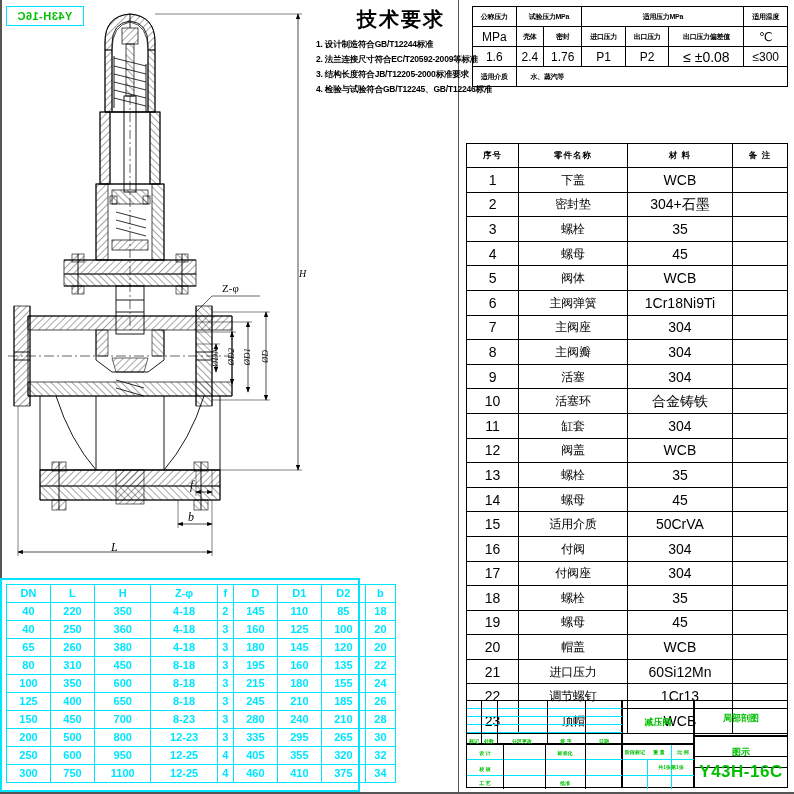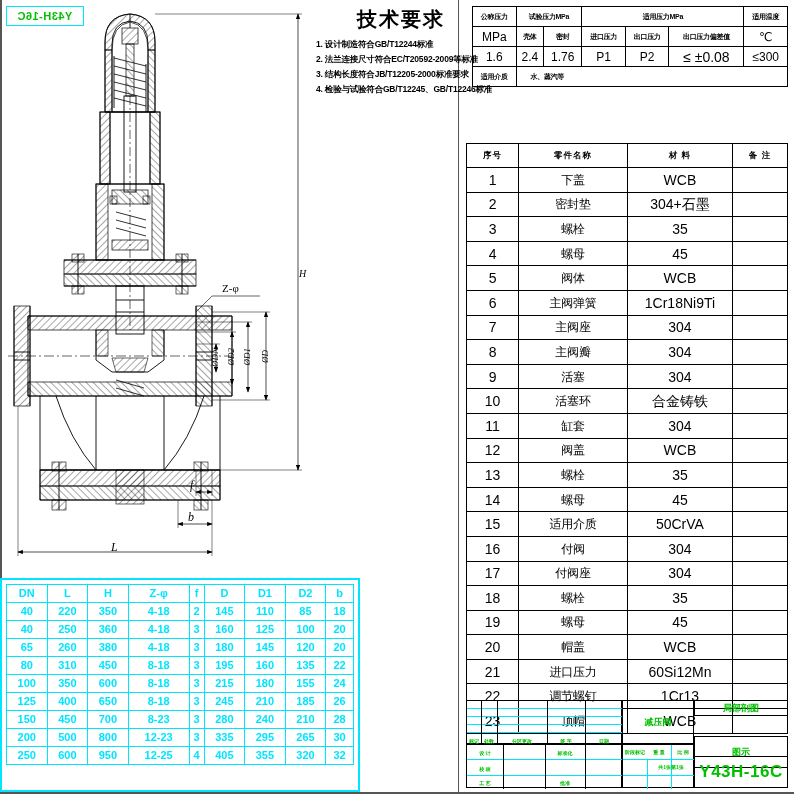--- a/index.html
+++ b/index.html
@@ -43,21 +43,21 @@
   .tb-c{border:1px solid #00e5ff;}
   .grn{color:#00c000;font-weight:bold;}
   .tb-lbl{font-size:5px;display:flex;align-items:center;justify-content:center;
           text-align:center;line-height:1;overflow:hidden;}
   .tb-big{font-size:9px;display:flex;align-items:center;justify-content:center;}
   .tb-model{font-size:17px;display:flex;align-items:center;justify-content:center;
             letter-spacing:0.5px;}
 
   
   #dim-table{left:6px;top:584px;}
-  #dim-table table{width:348px;}
+  #dim-table table{width:390px;}
   #dim-table td{border:1px solid #00e5ff;color:#00e5ff;height:17px;
       font-size:11px;font-weight:bold;}
   #dim-table td.hd{font-size:11px;}
   #dim-frame{left:0px;top:578px;width:360px;height:214px;
       border:2px solid #00e5ff;box-sizing:border-box;}
 
   
   #corner-tag{left:6px;top:6px;width:78px;height:20px;
       border:1px solid #00e5ff;box-sizing:border-box;
       display:flex;align-items:center;justify-content:center;}
@@ -477,21 +477,21 @@
     <div class="cell tb-c" style="left:0;top:14px;width:72px;height:0;border-width:0 0 1px 0;"></div>
     <div class="cell tb-c" style="left:0;top:30px;width:72px;height:0;border-width:0 0 1px 0;"></div>
     <div class="cell tb-c" style="left:24px;top:14px;width:0;height:30px;border-width:0 0 0 1px;"></div>
     <div class="cell tb-c" style="left:48px;top:0;width:0;height:44px;border-width:0 0 0 1px;"></div>
     <div class="cell tb-lbl grn" style="left:0;top:1px;width:24px;height:12px;">阶段标记</div>
     <div class="cell tb-lbl grn" style="left:24px;top:1px;width:24px;height:12px;">重  量</div>
     <div class="cell tb-lbl grn" style="left:48px;top:1px;width:24px;height:12px;">比  例</div>
     <div class="cell tb-lbl grn" style="left:24px;top:16px;width:48px;height:12px;">共1张第1张</div>
   </div>
 
-  <div class="cell tb-k" style="left:228px;top:0;width:94px;height:16px;">
+  <div class="cell tb-k" style="left:228px;top:0;width:94px;height:36px;">
     <div class="tb-big grn" style="width:100%;height:100%;">局部剖图</div>
   </div>
   <div class="cell tb-k" style="left:228px;top:36px;width:94px;height:32px;">
     <div class="tb-big grn" style="width:100%;height:100%;">图示</div>
   </div>
   <div class="cell tb-k" style="left:228px;top:56px;width:94px;height:32px;">
     <div class="tb-model grn" style="width:100%;height:100%;">Y43H-16C</div>
   </div>
 </div>
 
@@ -604,15 +604,26 @@
           <td>250</td>
           <td>600</td>
           <td>950</td>
           <td>12-25</td>
           <td>4</td>
           <td>405</td>
           <td>355</td>
           <td>320</td>
           <td>32</td>
         </tr>
+        <tr>
+          <td>300</td>
+          <td>750</td>
+          <td>1100</td>
+          <td>12-25</td>
+          <td>4</td>
+          <td>460</td>
+          <td>410</td>
+          <td>375</td>
+          <td>34</td>
+        </tr>
       </tbody>
   </table>
 </div>
 
 </body></html>

